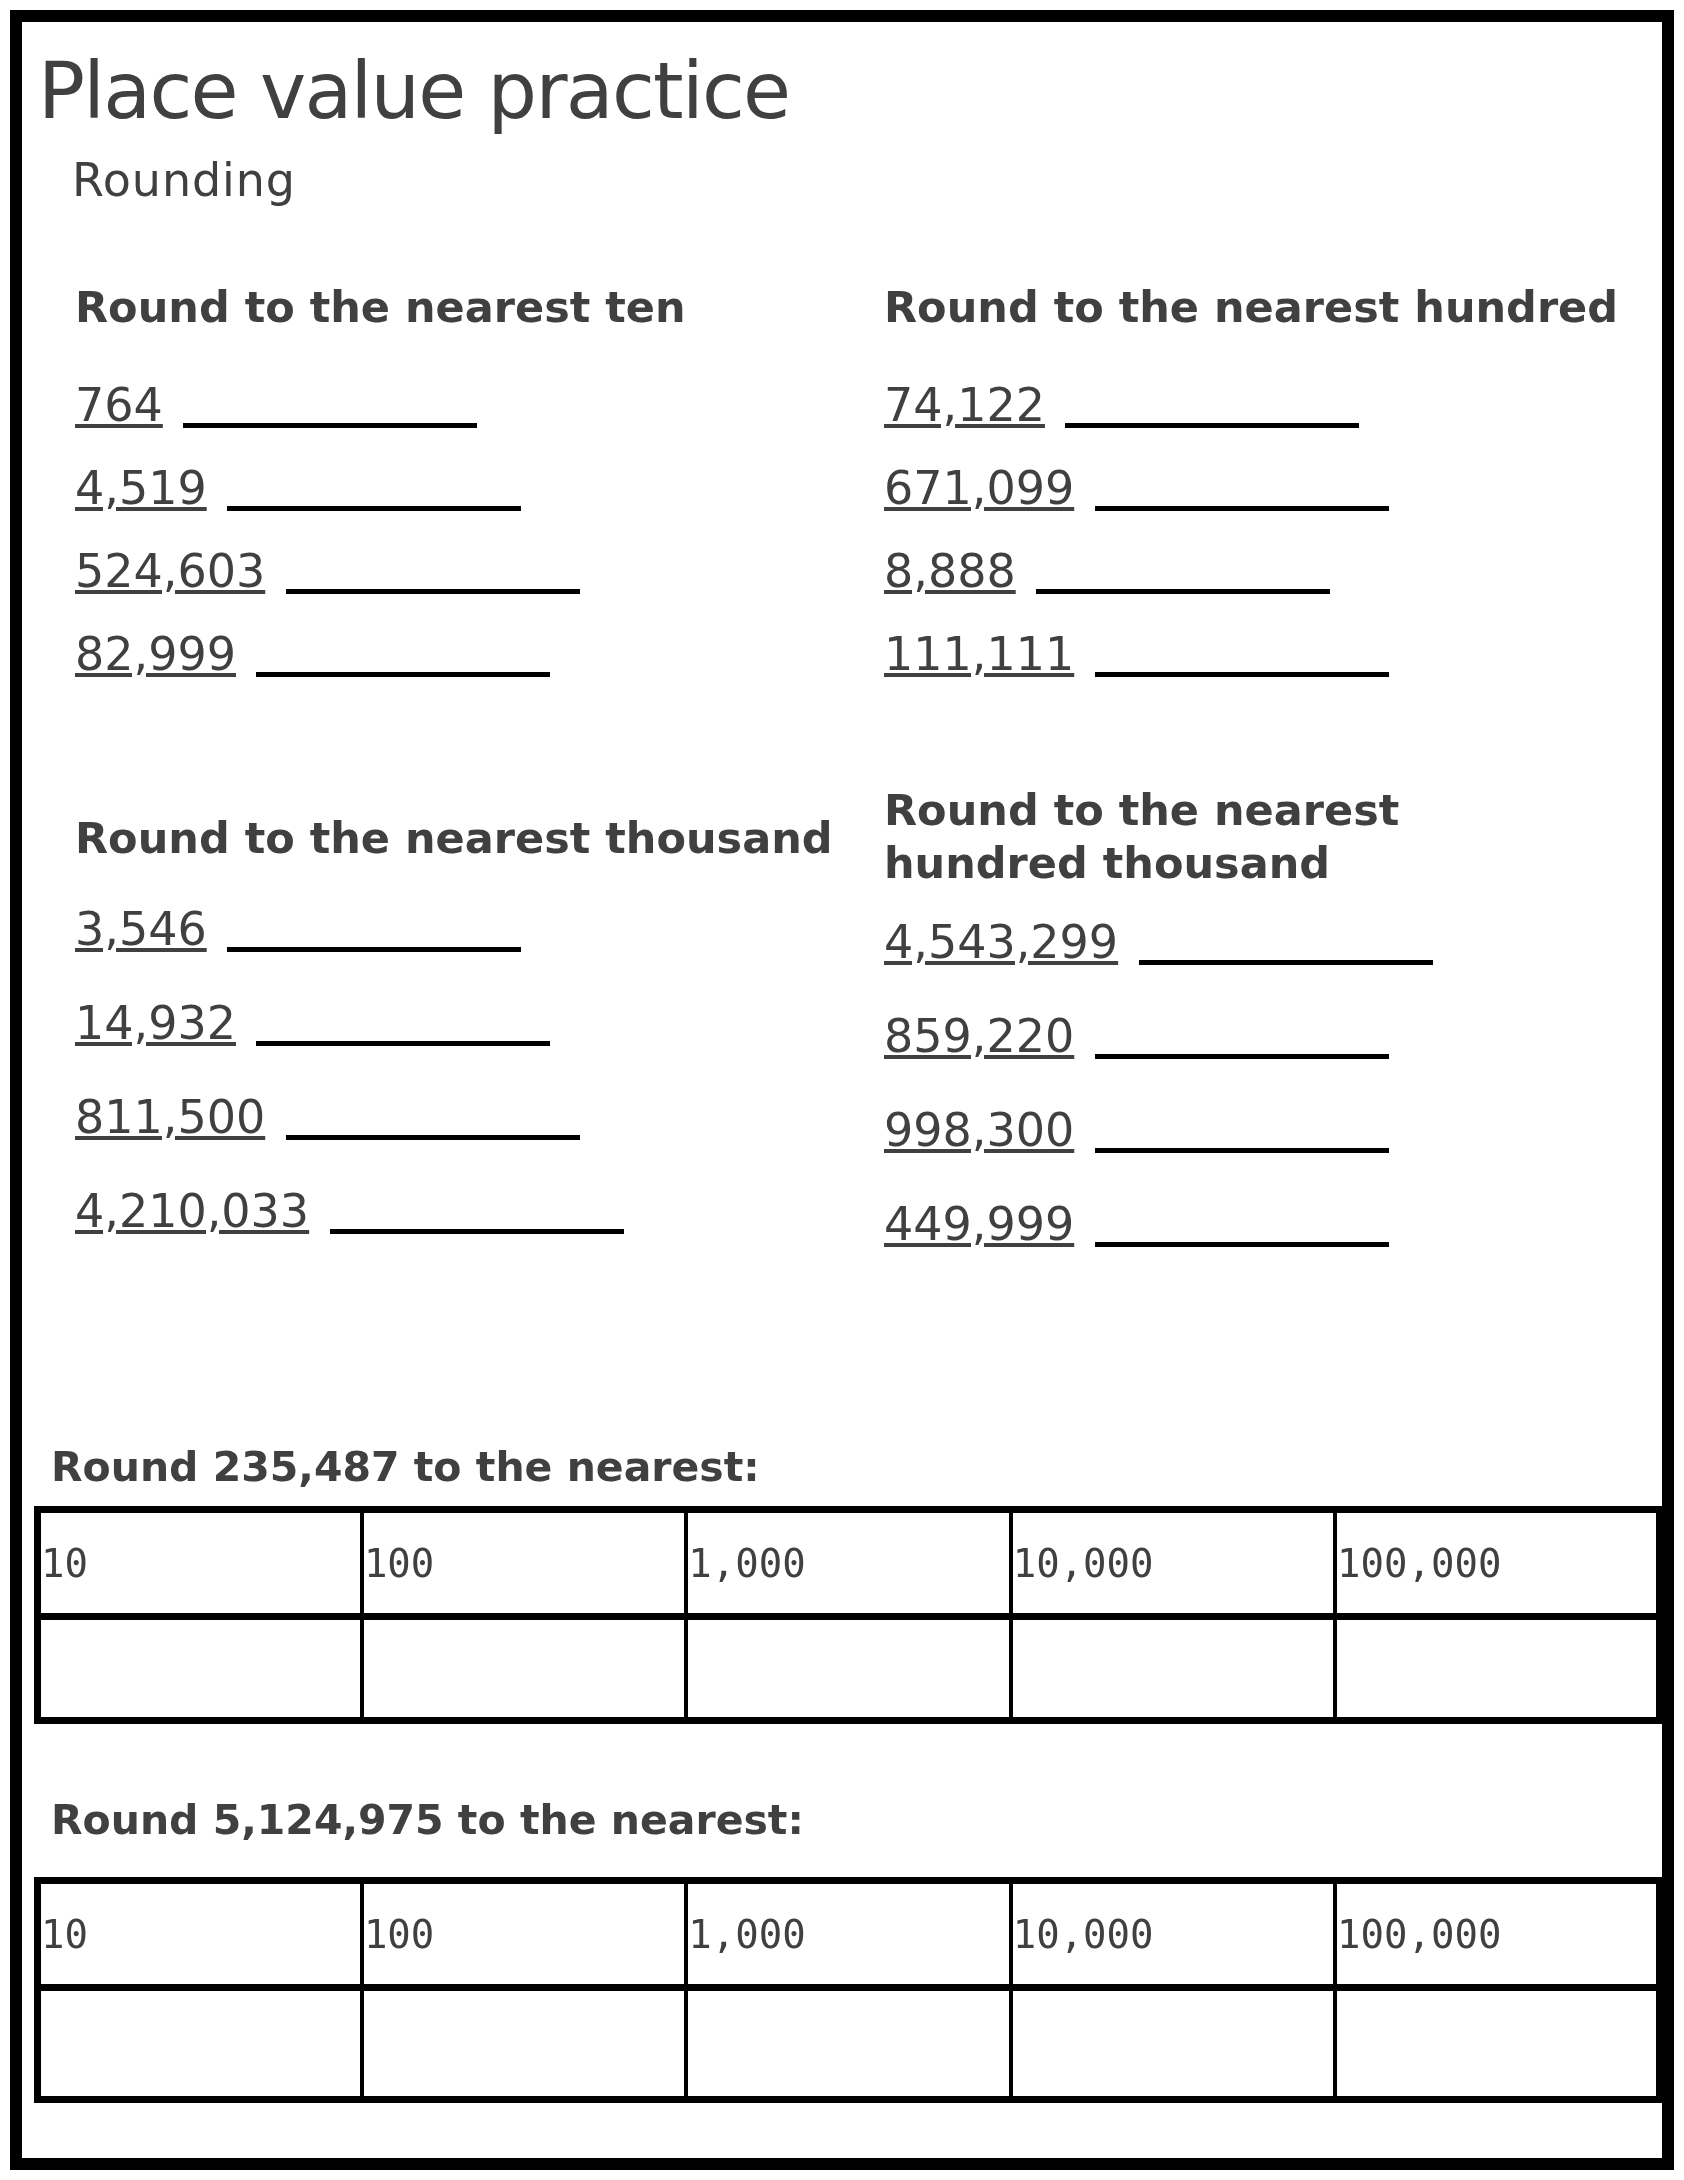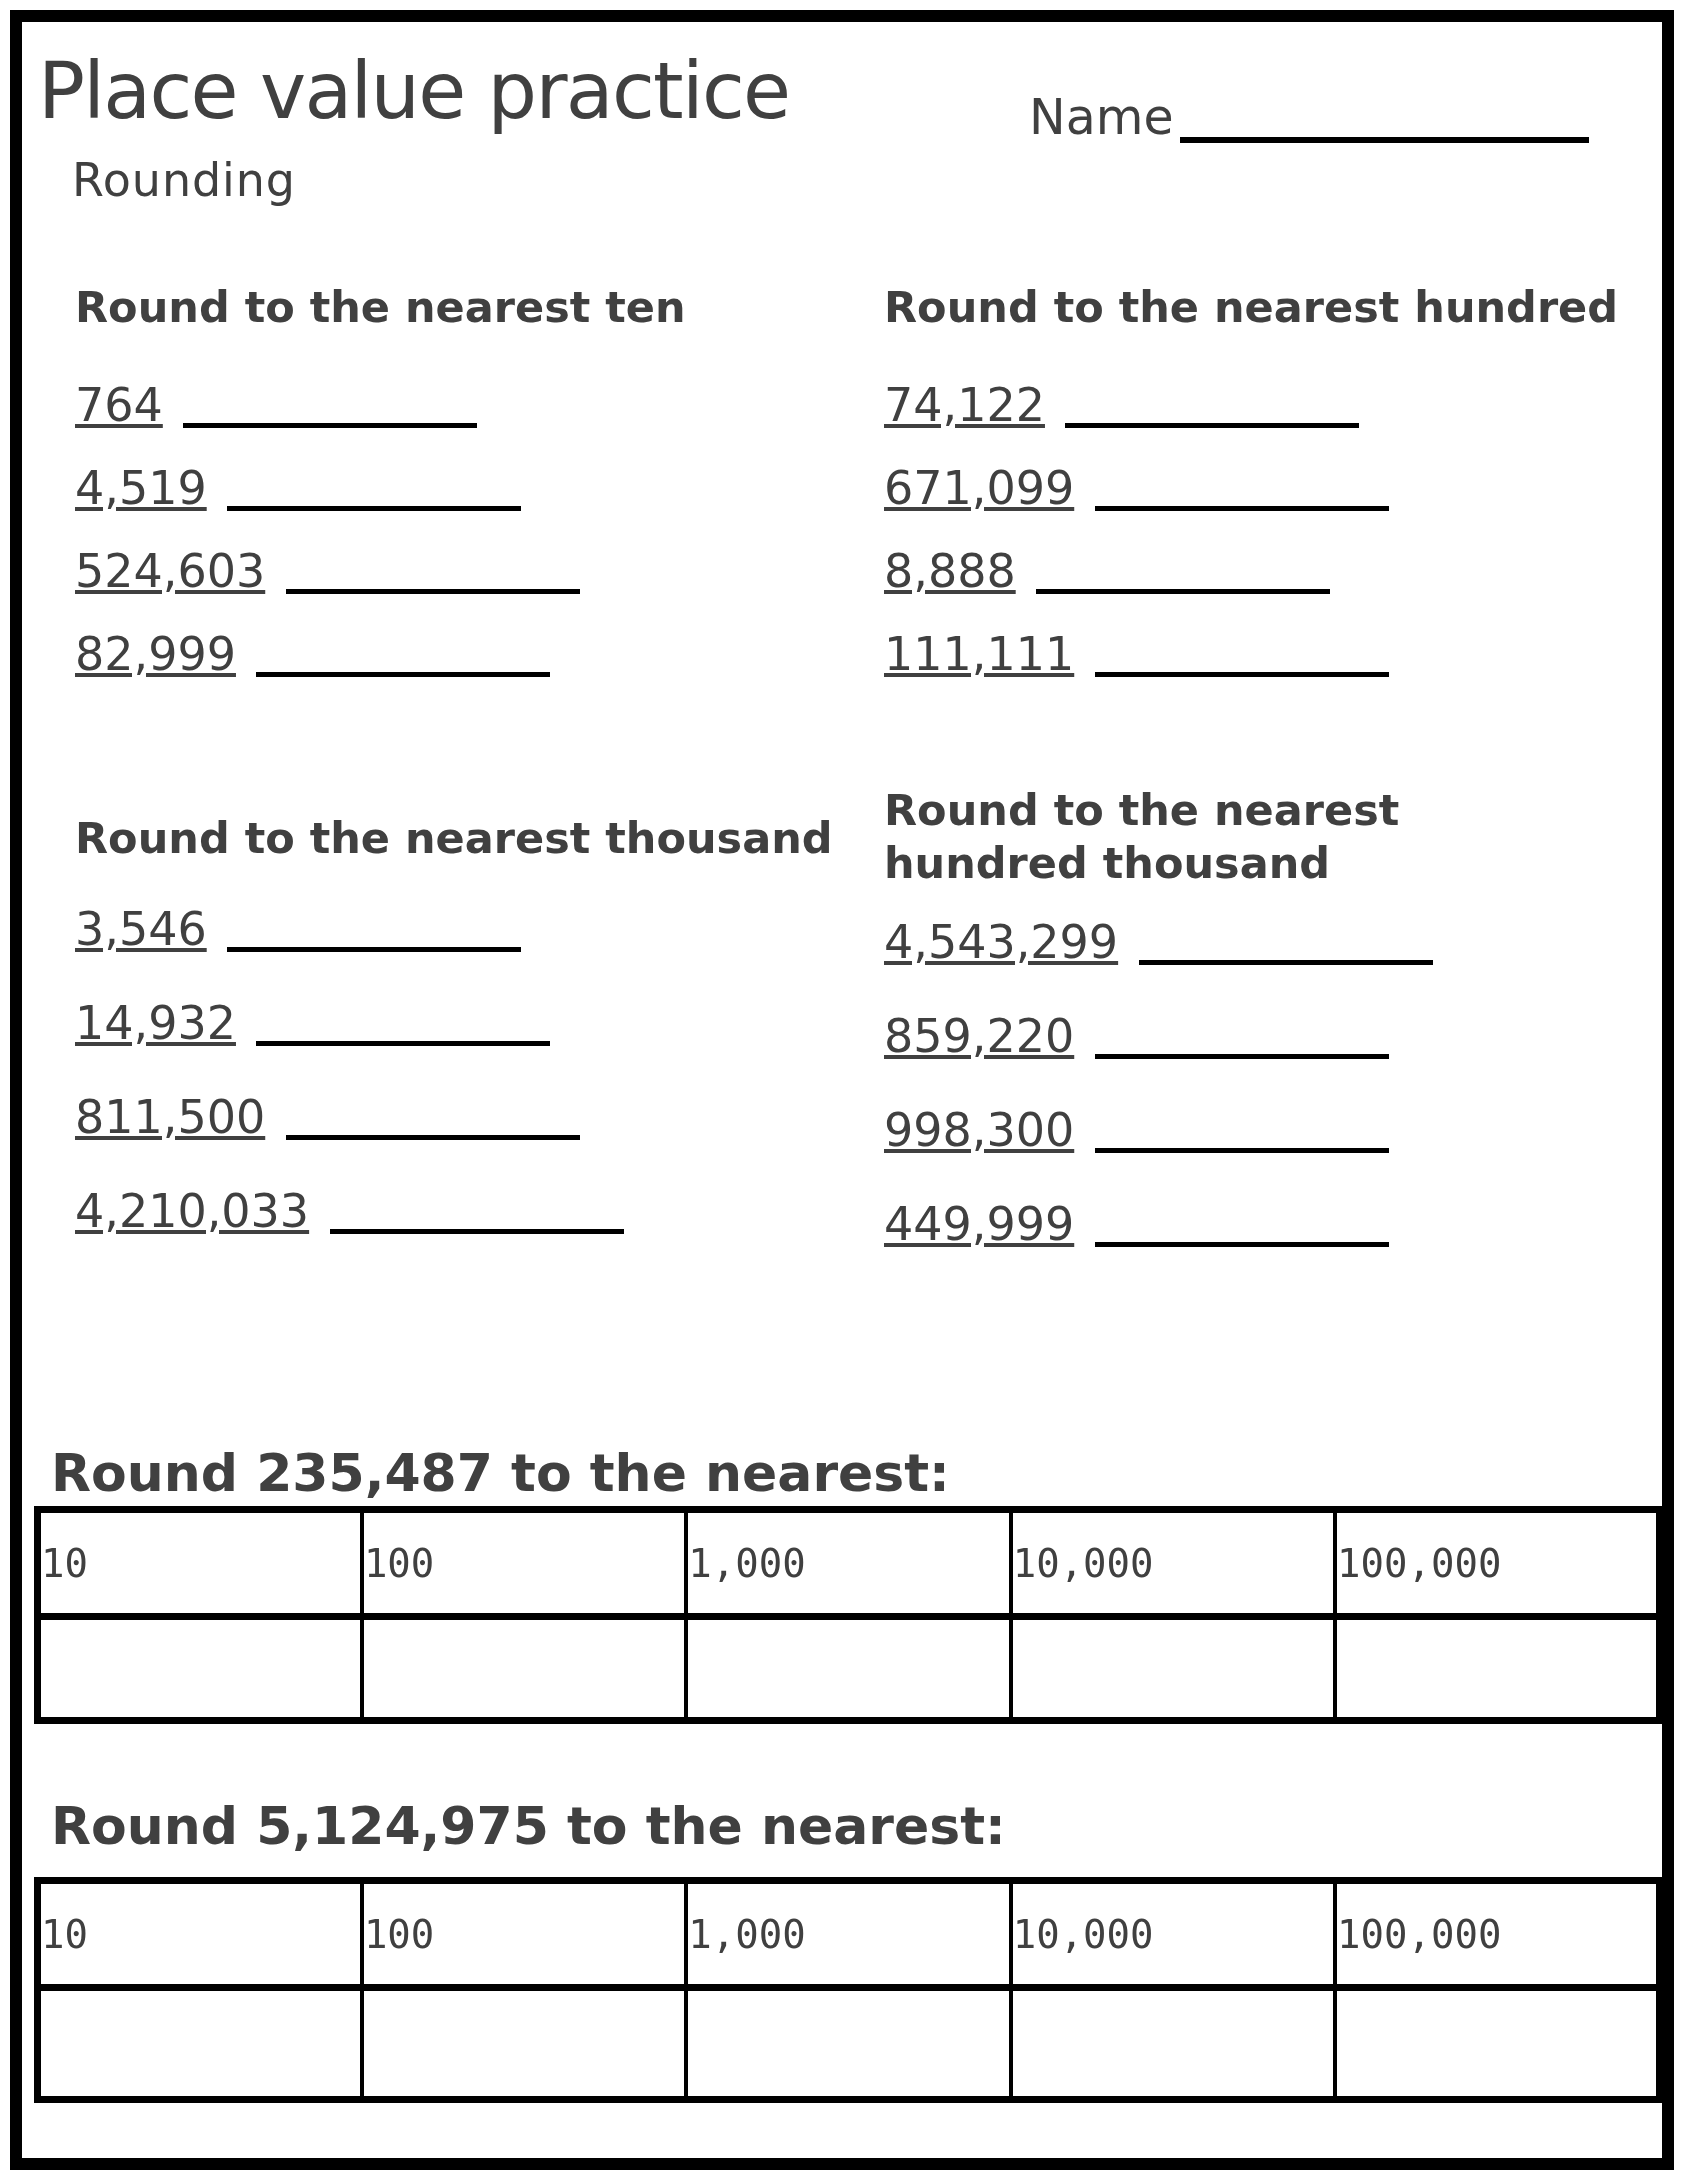--- a/index.html
+++ b/index.html
@@ -72,21 +72,21 @@
     display: inline-block;
     width: 294px;
     border-bottom: 5.1px solid #000;
     position: relative;
     top: 6.8px;
     margin-left: 20.4px;
   }
   .prompt {
     position: absolute;
     left: 51px;
-    font-size: 52px;
+    font-size: 41px;
     font-weight: bold;
     white-space: nowrap;
   }
   #prompt-0 { top: 1443px; }
   #prompt-1 { top: 1796px; }
   table.round-table {
     position: absolute;
     left: 34px;
     width: 1629px;
     border-collapse: collapse;
@@ -110,23 +110,20 @@
   .round-table th + th, .round-table td + td { border-left: 4.3px solid #000; }
 </style>
 </head>
 <body>
 
 <div id="canvas">
   <div class="frame"></div>
 
   <div class="title">Place value practice</div>
 
-  <div class="name-row">
-    <span>Name</span><span class="name-line"></span>
-  </div>
 
   <div class="subtitle">Rounding</div>
 
   <div class="section" id="sec-0">
     <div class="heading">Round to the nearest ten</div>
     <div class="item"><span>764</span><span class="blank"></span></div>
     <div class="item"><span>4,519</span><span class="blank"></span></div>
     <div class="item"><span>524,603</span><span class="blank"></span></div>
     <div class="item"><span>82,999</span><span class="blank"></span></div>
   </div>

